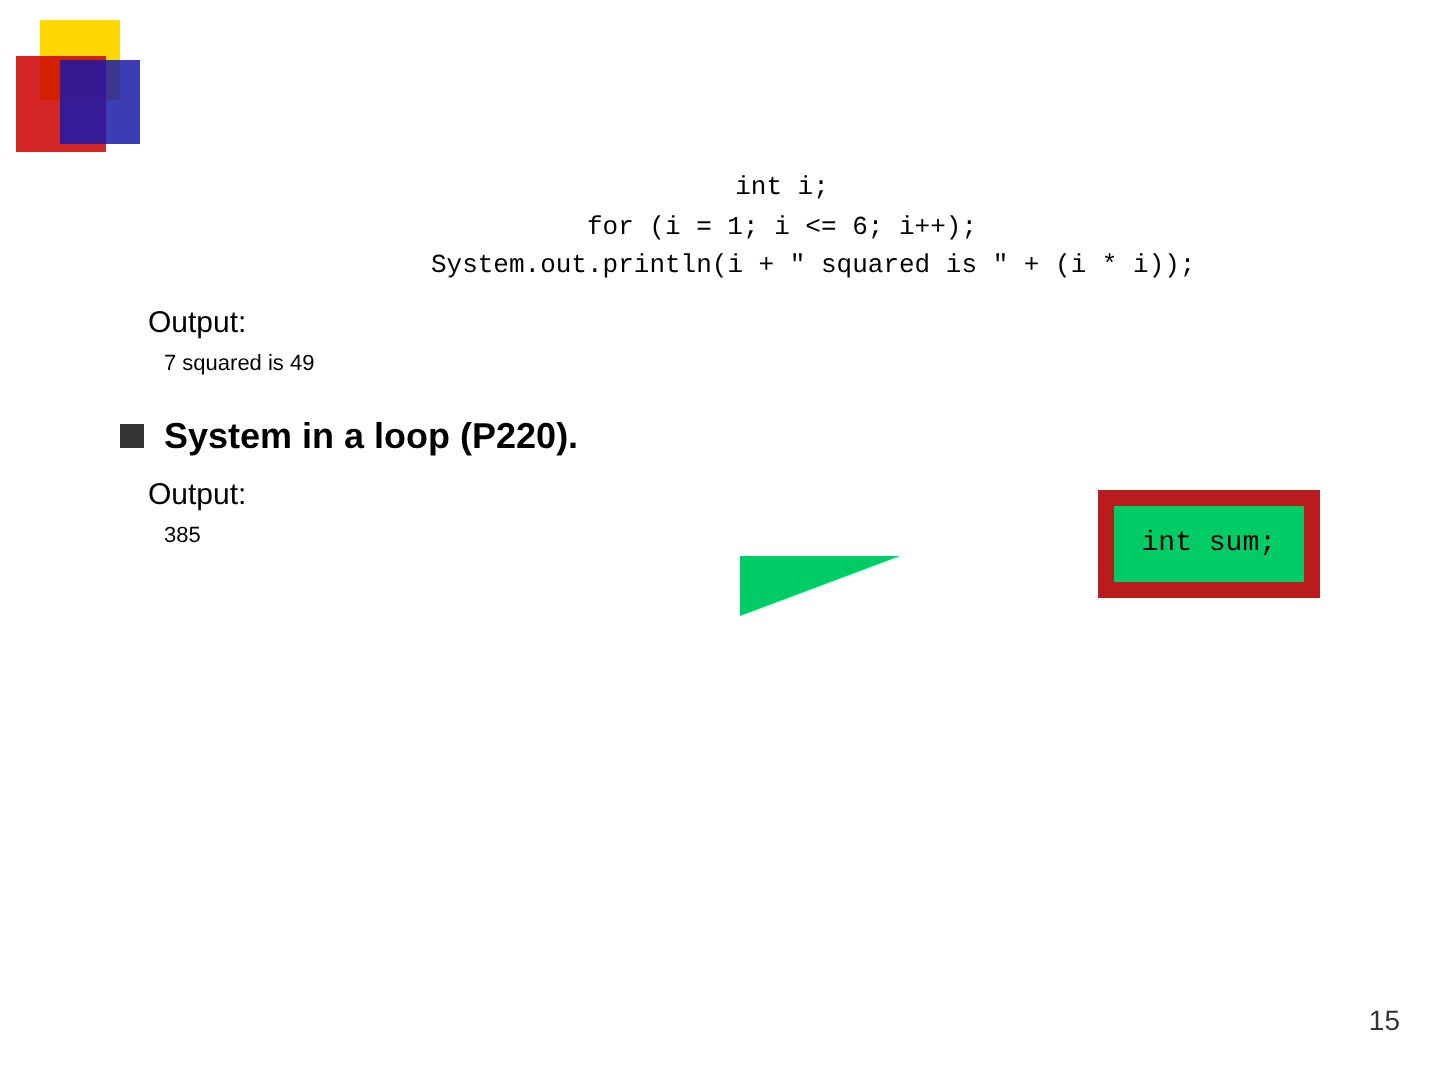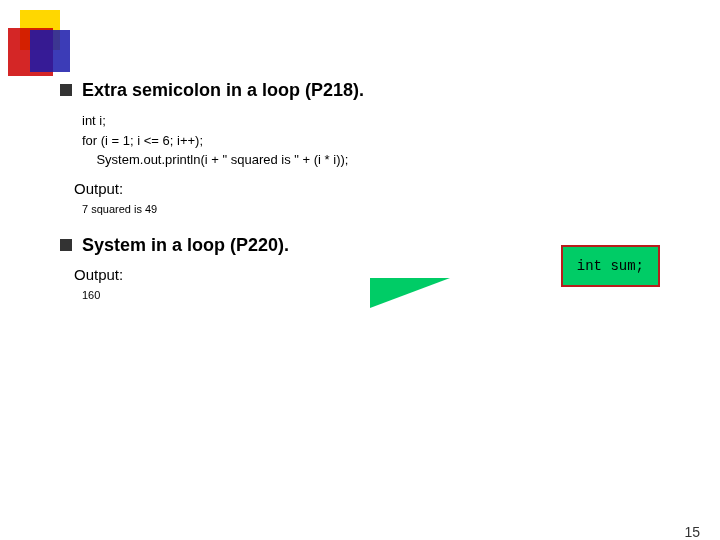--- a/index.html
+++ b/index.html
@@ -74,26 +74,27 @@
       flex-shrink: 0;
     }
 
     .section-title {
       font-size: 18px;
       font-weight: bold;
       color: #000;
     }
 
     .code-block {
-      font-family: Liberation Sans, sans-serif;
+      font-family: Liberation Mono, monospace;
       font-size: 13px;
       color: #000;
       margin-left: 22px;
       margin-top: 4px;
       line-height: 1.5;
+      text-align: center;
     }
 
     .output-label {
       font-size: 15px;
       font-weight: normal;
       color: #000;
       margin-left: 14px;
       margin-top: 10px;
       margin-bottom: 6px;
     }
@@ -103,21 +104,21 @@
       color: #000;
       margin-left: 22px;
       margin-bottom: 10px;
     }
 
     .tooltip-box {
       position: absolute;
       top: 245px;
       right: 60px;
       background: #00CC66;
-      border: 2px solid #b91c1c;
+      border: 8px solid #b91c1c;
       padding: 8px 14px;
       font-family: 'Courier New', Courier, monospace;
       font-size: 14px;
       color: #000;
       line-height: 1.6;
       z-index: 10;
     }
 
     .tooltip-arrow {
       position: absolute;
@@ -126,57 +127,53 @@
       width: 0;
       height: 0;
       border-style: solid;
       border-width: 0 0 30px 80px;
       border-color: transparent transparent transparent #00CC66;
       z-index: 9;
     }
 
     .page-number {
       position: absolute;
-      bottom: 0;
+      bottom: 22px;
       right: 20px;
       font-size: 14px;
       color: #333;
     }
   </style>
 </head>
 <body>
 
 <div class="deco-container">
   <div class="deco-yellow"></div>
   <div class="deco-red"></div>
   <div class="deco-blue"></div>
 </div>
 
 <div class="content">
 
-  <div class="bullet-section">
-    <div class="bullet"></div>
-    <span class="section-title">Extra semicolon in a loop (P218).</span>
-  </div>
 
   <pre class="code-block">int i;
 for (i = 1; i &lt;= 6; i++);
     System.out.println(i + " squared is " + (i * i));</pre>
 
   <div class="output-label">Output:</div>
   <div class="output-value">7 squared is 49</div>
 
   <div class="bullet-section" style="margin-top: 20px;">
     <div class="bullet"></div>
     <span class="section-title">System in a loop (P220).</span>
   </div>
 
 
   <div class="output-label">Output:</div>
-  <div class="output-value">160</div>
+  <div class="output-value">385</div>
 
 </div>
 
 <div class="tooltip-box">
   <span>int sum;</span><br>
 </div>
 
 <div class="tooltip-arrow"></div>
 
 <div class="page-number">15</div>

